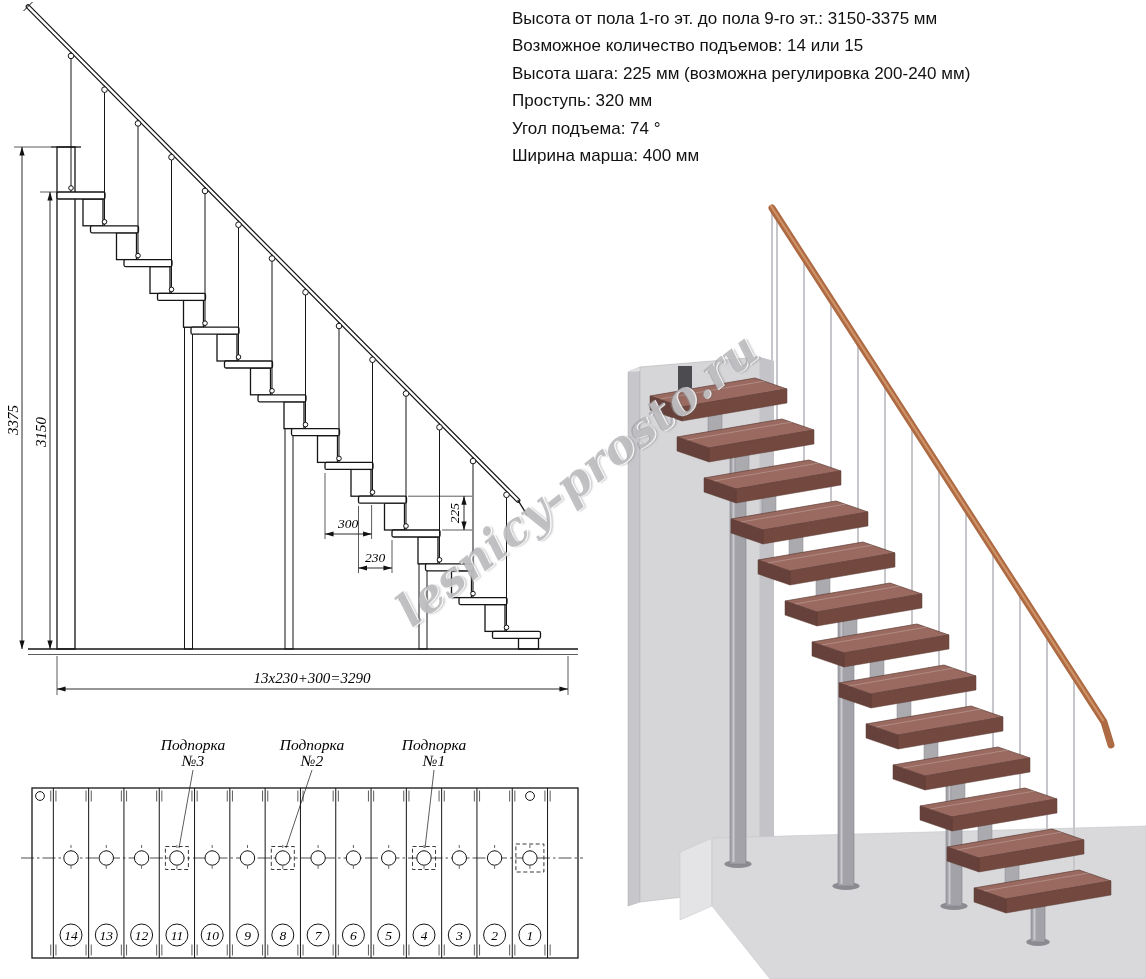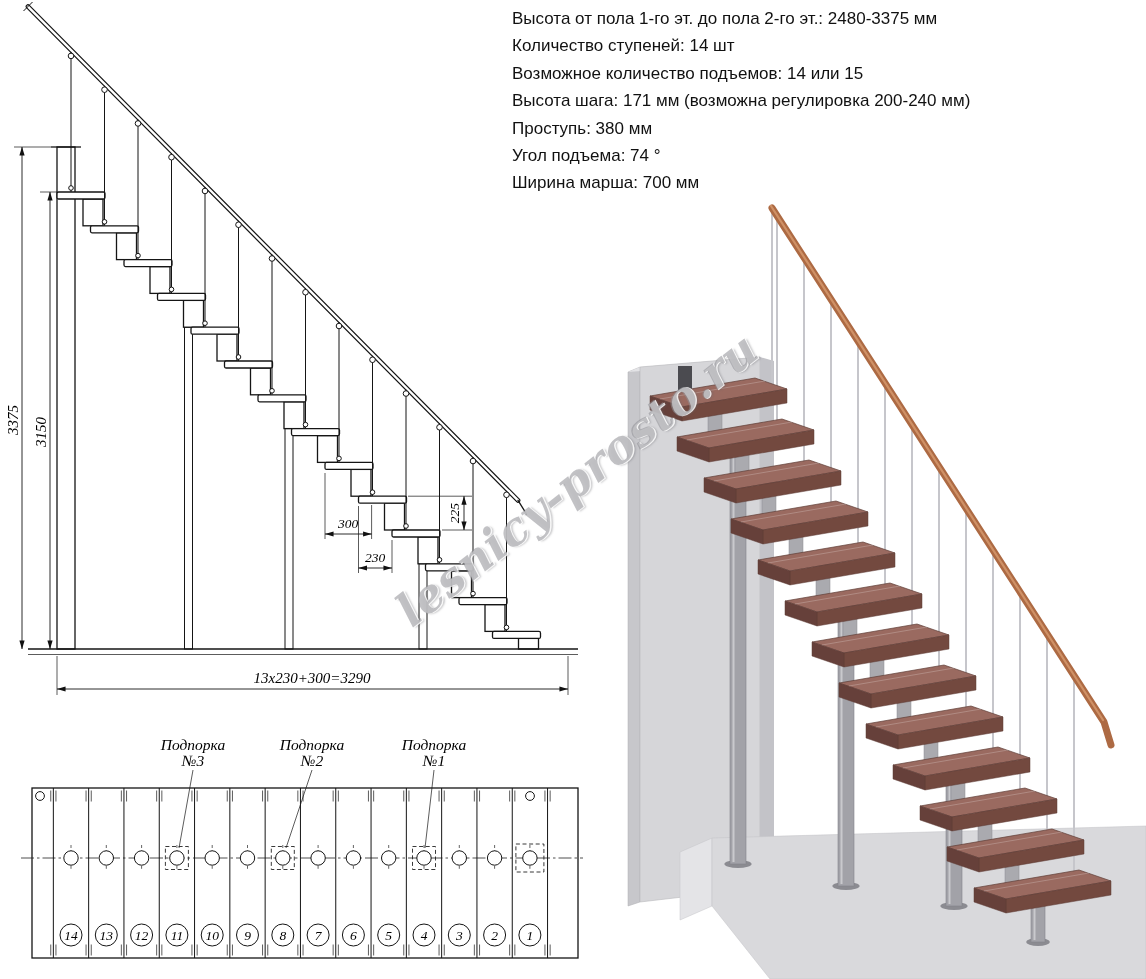--- a/index.html
+++ b/index.html
@@ -38,27 +38,26 @@
      color:rgba(146,146,152,.55);
      text-shadow:1px 1px 0 rgba(255,255,255,.85), 2px 2px 2px rgba(100,100,105,.35);
      pointer-events:none;z-index:5}
 </style>
 </head>
 <body>
 
 <div id="canvas">
 
   <section class="specs">
-    <div class="spec-line">Высота от пола 1-го эт. до пола 2-го эт.: 2480-3375 мм</div>
-    <div class="spec-line">Количество ступеней: 14 шт</div>
+    <div class="spec-line">Высота от пола 1-го эт. до пола 9-го эт.: 3150-3375 мм</div>
     <div class="spec-line">Возможное количество подъемов: 14 или 15</div>
-    <div class="spec-line">Высота шага: 171 мм (возможна регулировка 200-240 мм)</div>
-    <div class="spec-line">Проступь: 380 мм</div>
+    <div class="spec-line">Высота шага: 225 мм (возможна регулировка 200-240 мм)</div>
+    <div class="spec-line">Проступь: 320 мм</div>
     <div class="spec-line">Угол подъема: 74 °</div>
-    <div class="spec-line">Ширина марша: 700 мм</div>
+    <div class="spec-line">Ширина марша: 400 мм</div>
   </section>
 
   <svg id="side-view" width="590" height="710" viewBox="0 0 590 710">
     <defs>
       <marker id="arr" viewBox="0 0 10 7" refX="9.5" refY="3.5" markerWidth="10" markerHeight="7" orient="auto-start-reverse">
         <path d="M0,0.6 L9.8,3.5 L0,6.4 z" fill="#111"></path>
       </marker>
     </defs>
 
     <g>

